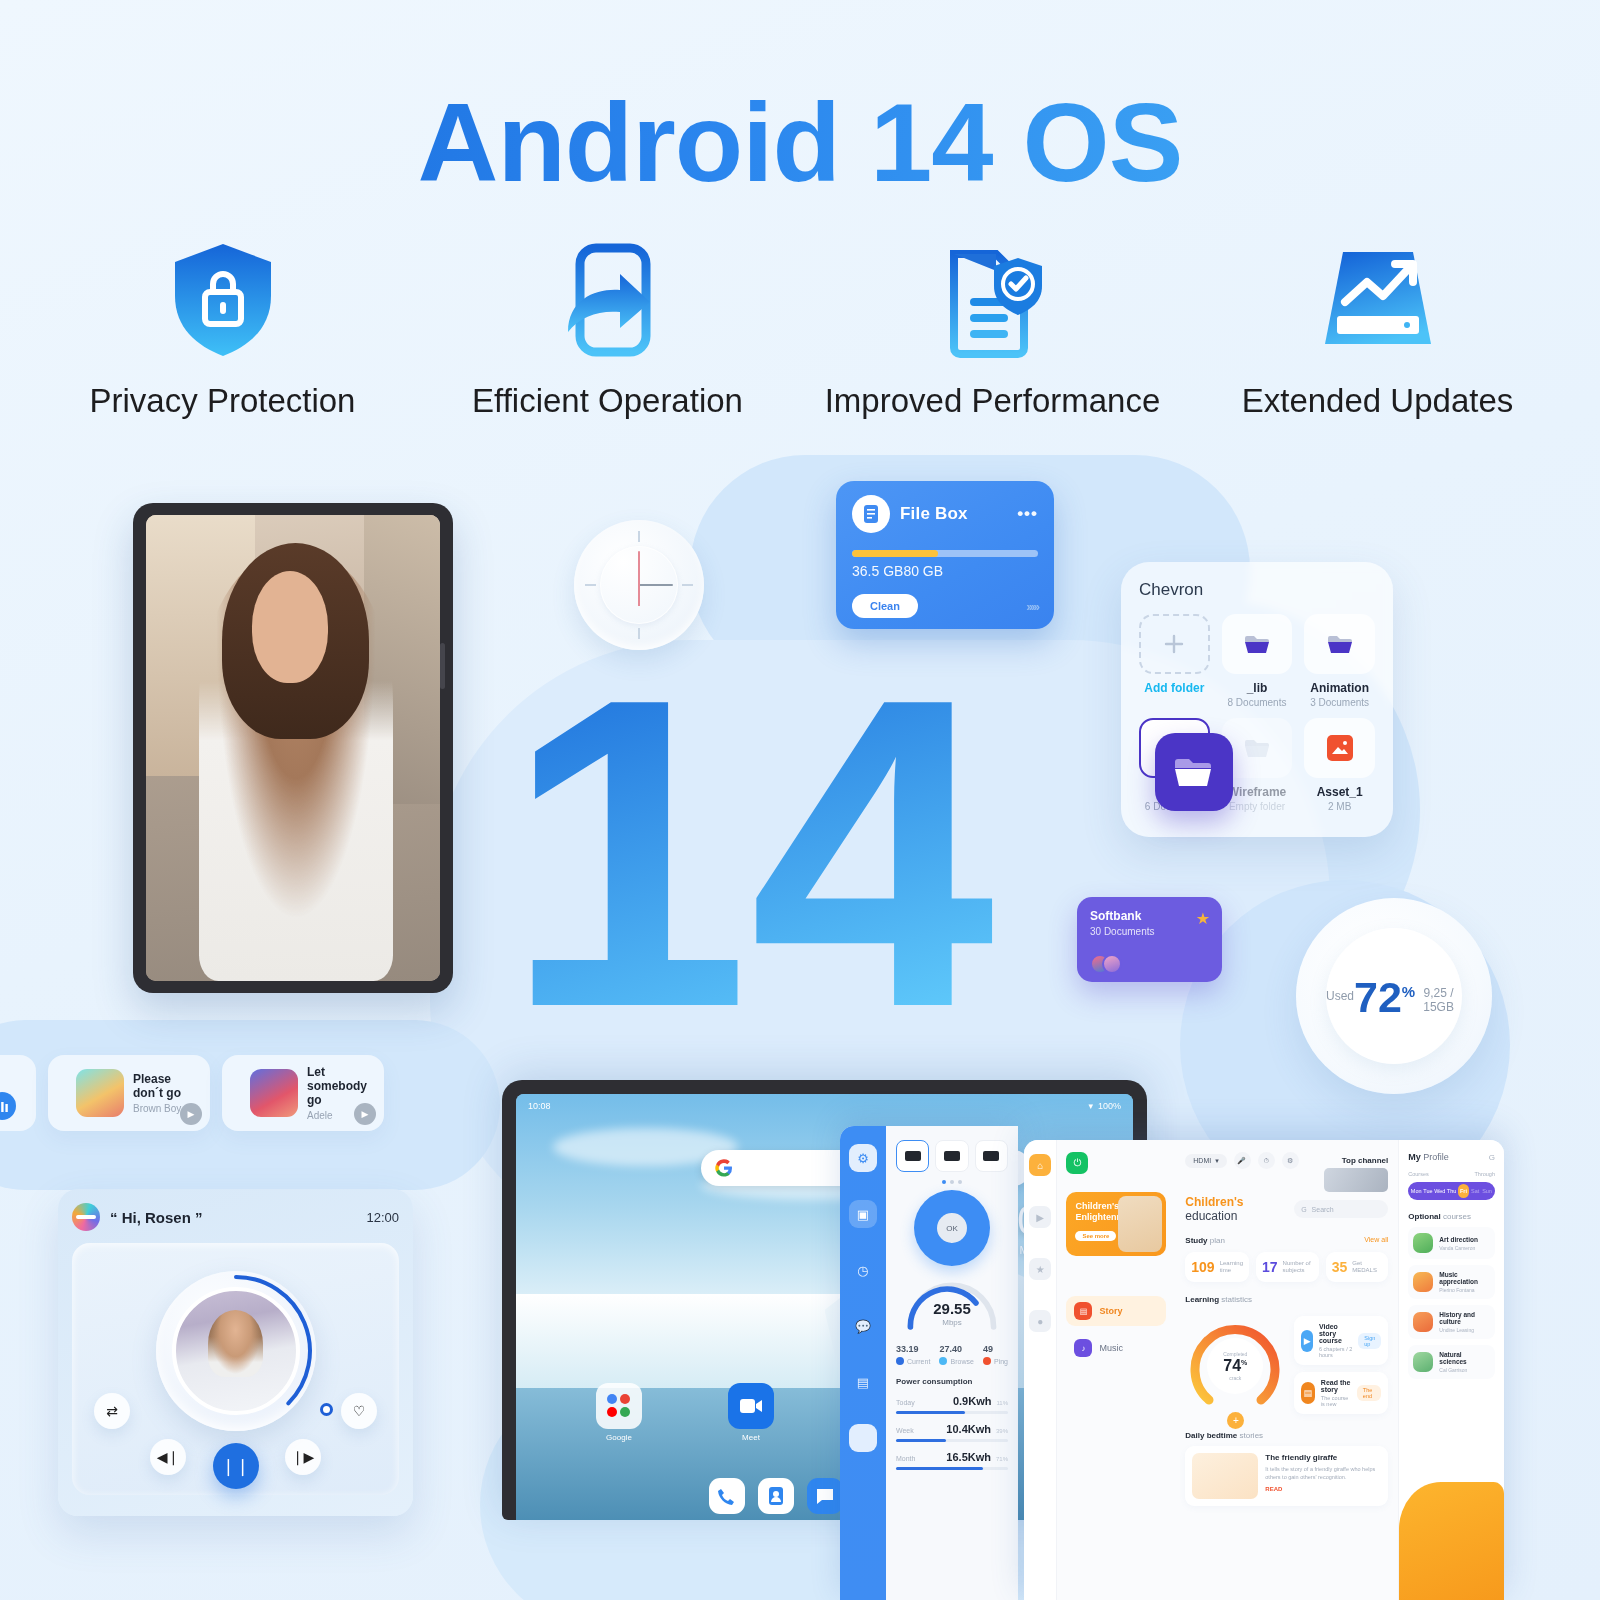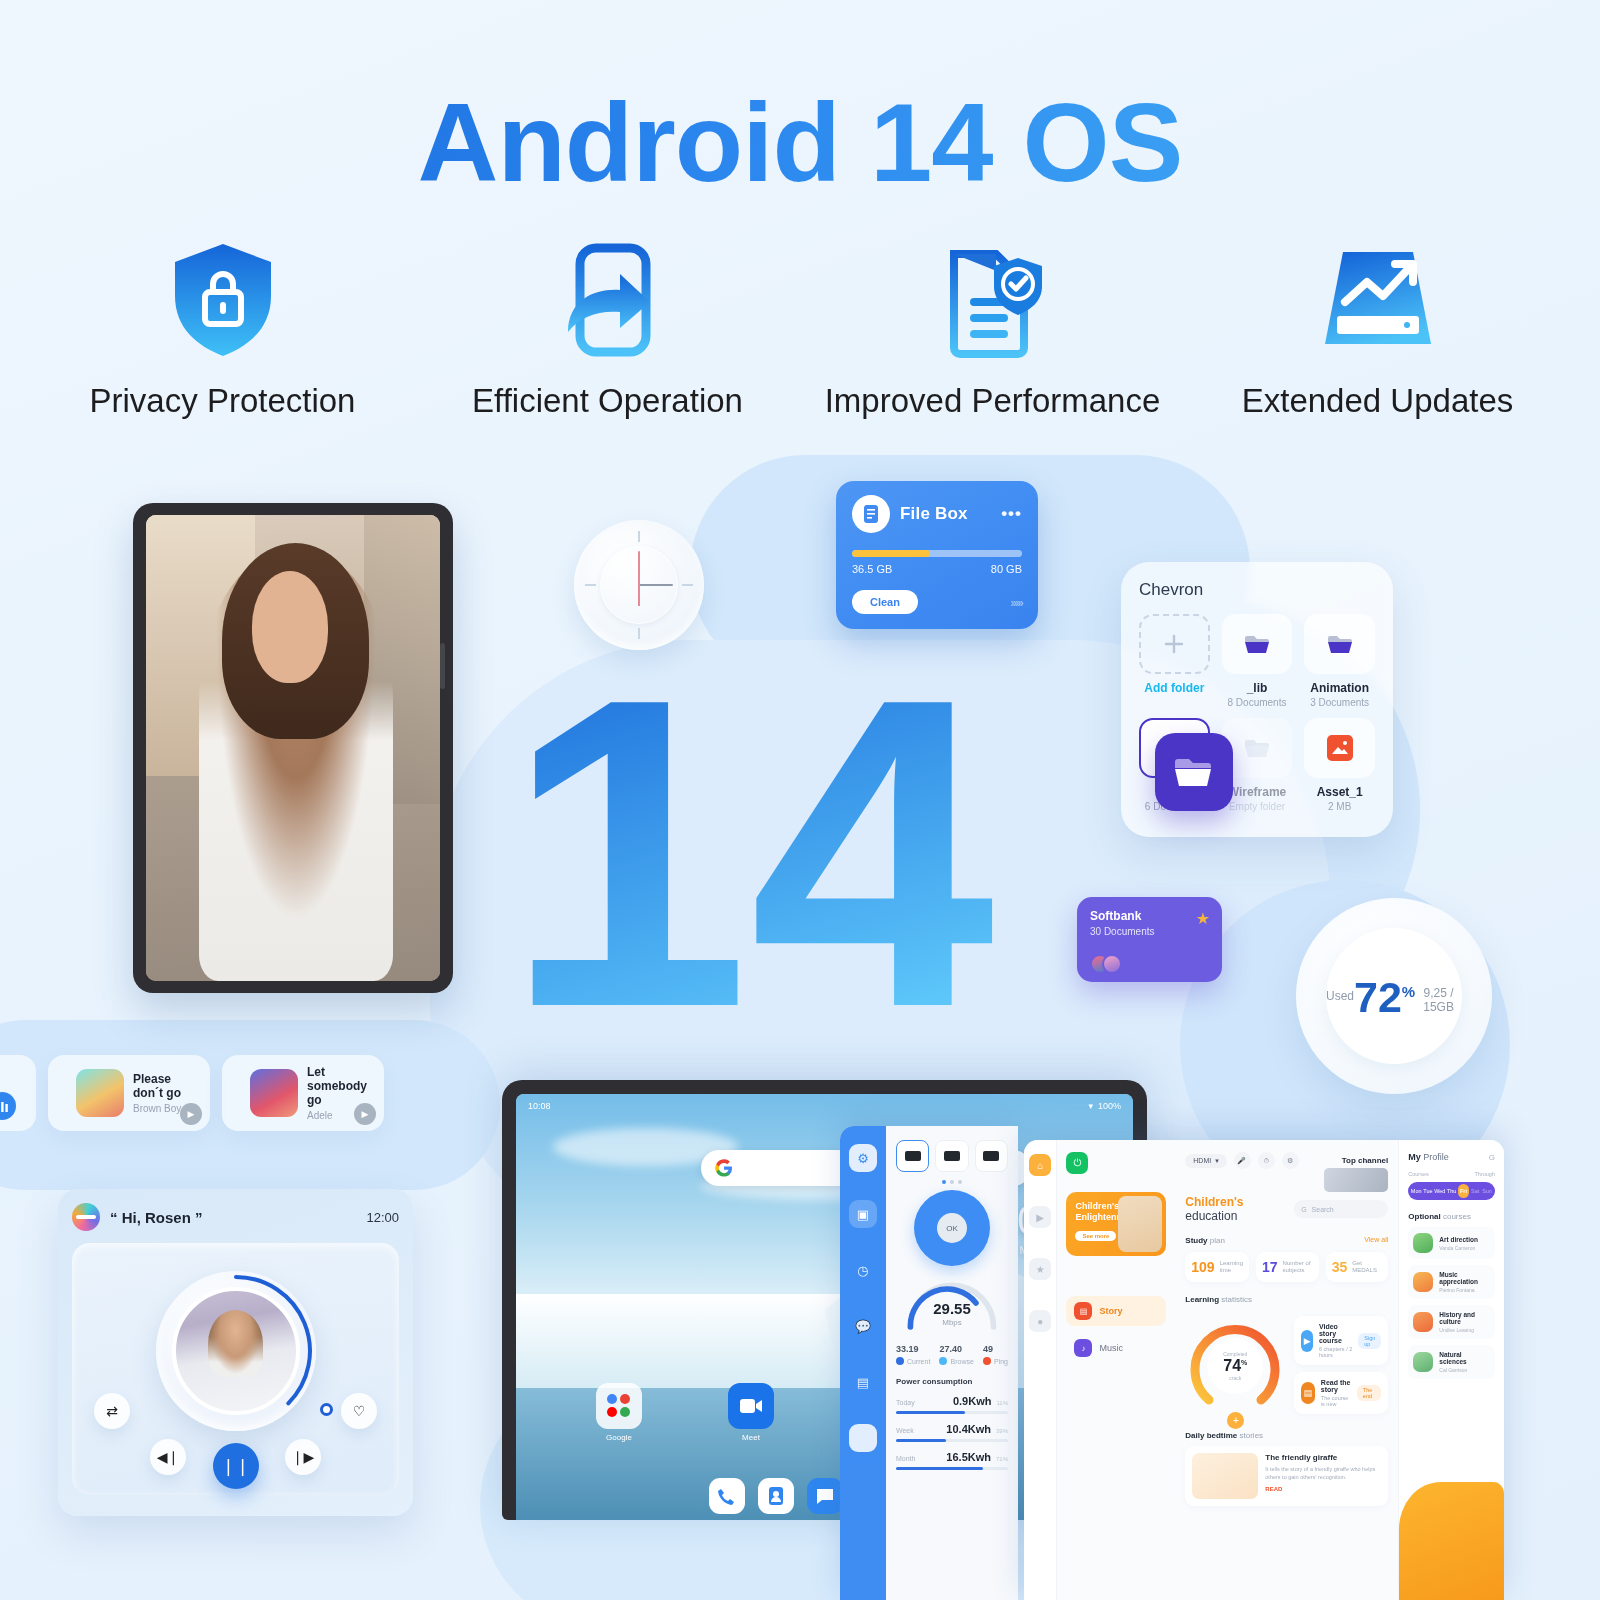--- a/index.html
+++ b/index.html
@@ -75,31 +75,31 @@
   .tick{ position:absolute; background:#c9d6e4; }
   .tick.t12{ left:64px; top:11px; width:2px; height:11px; }
   .tick.t6{ left:64px; top:108px; width:2px; height:11px; }
   .tick.t3{ right:11px; top:64px; width:11px; height:2px; }
   .tick.t9{ left:11px; top:64px; width:11px; height:2px; }
   .hand-m{ position:absolute; left:64px; top:31px; width:2px; height:34px; background:#e58a96; border-radius:1px; }
   .hand-h{ position:absolute; left:65px; top:64px; width:34px; height:2px; background:#8e9aa8; border-radius:1px; }
   .hand-s{ position:absolute; left:64px; top:64px; width:2px; height:22px; background:#e58a96; }
 
   
-  .filebox{ position:absolute; left:836px; top:481px; width:202px; height:148px;
+  .filebox{ position:absolute; left:836px; top:481px; width:218px; height:148px;
     background:linear-gradient(150deg,#4d96f5 0%,#3f8bf2 60%,#3a83ef 100%);
     border-radius:18px; padding:14px 16px; color:#fff;
     box-shadow:0 14px 32px rgba(47,110,200,.3); }
   .fb-head{ display:flex; align-items:center; gap:10px; }
   .fb-ico{ width:38px; height:38px; border-radius:50%; background:#fff; display:flex; align-items:center; justify-content:center; }
   .fb-title{ font-size:17px; font-weight:bold; letter-spacing:.2px; }
   .fb-dots{ margin-left:auto; font-size:17px; font-weight:bold; letter-spacing:1px; opacity:.95; }
   .fb-bar{ margin-top:17px; height:7px; border-radius:4px; background:#9dc3f7; overflow:hidden; }
   .fb-bar span{ display:block; height:100%; width:46%; background:#fcc23b; border-radius:4px; }
-  .fb-meta{ display:flex; justify-content:space-between; font-size:11px; margin-top:6px; opacity:.95; }
+  .fb-meta{ display:flex; justify-content:flex-start; font-size:14px; margin-top:6px; opacity:.95; }
   .fb-btnrow{ display:flex; align-items:center; margin-top:15px; }
   .fb-clean{ background:#fff; color:#3a83ef; font-size:11px; font-weight:bold; border:none;
     border-radius:13px; padding:6px 18px; cursor:pointer; }
   .fb-arrows{ margin-left:auto; color:#8fbbf5; font-size:13px; letter-spacing:-2px; font-weight:bold; }
 
   
   .chevron{ position:absolute; left:1121px; top:562px; width:272px; height:275px;
     background:rgba(255,255,255,.62); border-radius:28px; padding:18px 18px 0 18px;
     box-shadow:0 16px 40px rgba(70,110,165,.16); backdrop-filter:blur(4px); }
   .chv-title{ font-size:17px; color:#2c3a4e; margin-bottom:14px; }

